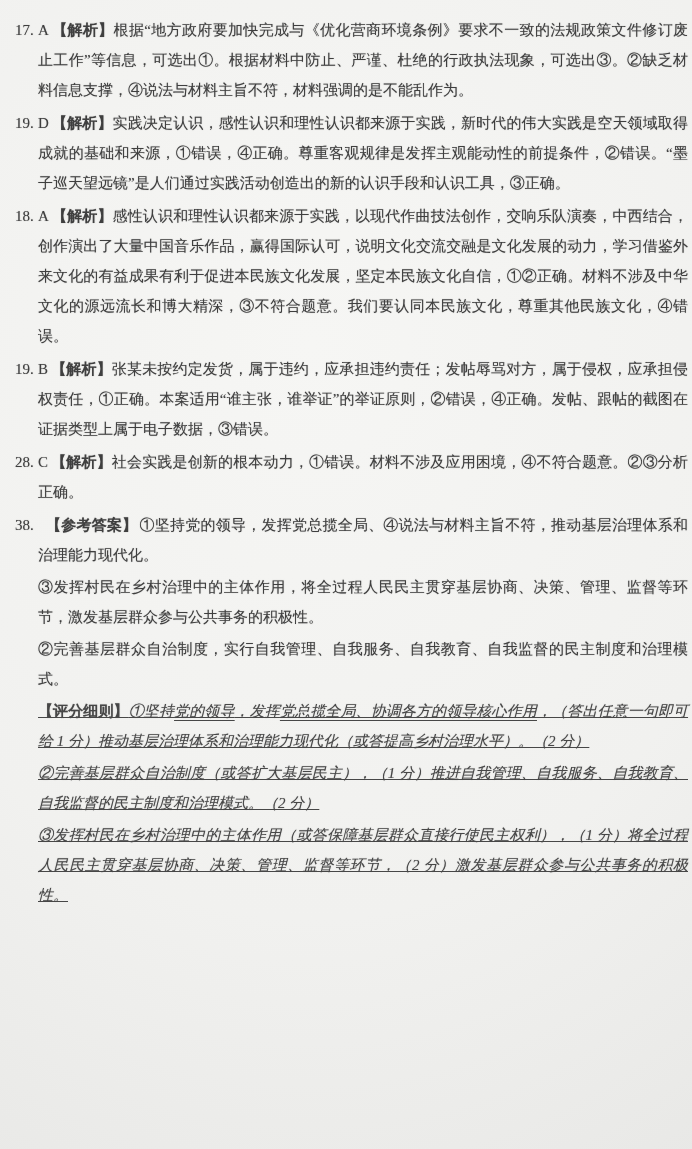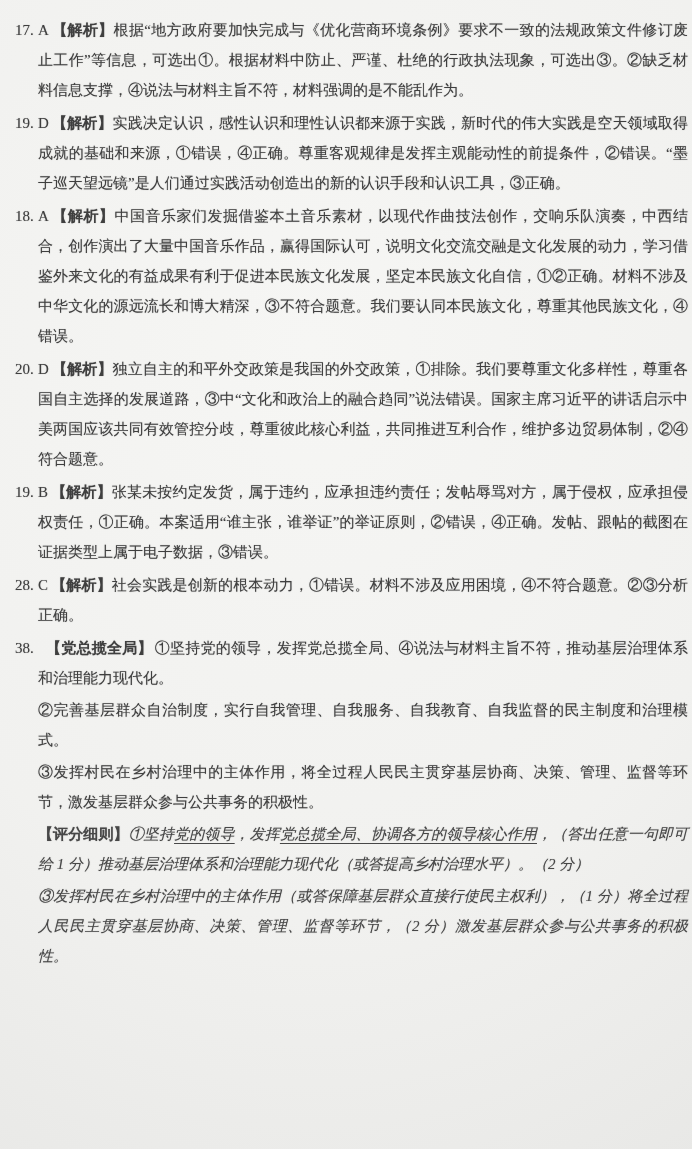--- a/index.html
+++ b/index.html
@@ -15,65 +15,62 @@
     filter:blur(0.25px);
     overflow:hidden;
   }
   .item{display:flex;margin-bottom:3px;}
   .num{flex:0 0 23px;white-space:nowrap;}
   .ibody{flex:1;}
   .tag{font-family:"Liberation Sans","DejaVu Sans",sans-serif;font-weight:700;}
   .opt{margin-right:3px;}
   .p{margin:0 0 2px 0;}
   .tag38{margin-left:8px;margin-right:2px;}
-  .rubric{font-style:italic;color:#474747;}
+  .rubric{font-style:italic;color:#474747;text-decoration:underline;}
   .rubric .tag{font-style:normal;}
   .u{text-decoration:underline;text-underline-offset:4px;}
 </style>
 </head>
 <body>
 
 <div class="page">
 
   <div class="item">
     <span class="num">17.</span>
     <div class="ibody"><span class="opt">A</span><span class="tag">【解析】</span><span>根据“地方政府要加快完成与《优化营商环境条例》要求不一致的法规政策文件修订废止工作”等信息，可选出①。根据材料中防止、严谨、杜绝的行政执法现象，可选出③。②缺乏材料信息支撑，④说法与材料主旨不符，材料强调的是不能乱作为。</span></div>
   </div>
 
   <div class="item">
     <span class="num">19.</span>
     <div class="ibody"><span class="opt">D</span><span class="tag">【解析】</span><span>实践决定认识，感性认识和理性认识都来源于实践，新时代的伟大实践是空天领域取得成就的基础和来源，①错误，④正确。尊重客观规律是发挥主观能动性的前提条件，②错误。“墨子巡天望远镜”是人们通过实践活动创造出的新的认识手段和认识工具，③正确。</span></div>
   </div>
 
   <div class="item">
     <span class="num">18.</span>
-    <div class="ibody"><span class="opt">A</span><span class="tag">【解析】</span><span>中国音乐家们发掘借鉴本土音乐素材，以现代作曲技法创作，交响乐队演奏，中西结合，创作演出了大量中国音乐作品，赢得国际认可，说明文化交流交融是文化发展的动力，学习借鉴外来文化的有益成果有利于促进本民族文化发展，坚定本民族文化自信，①②正确。材料不涉及中华文化的源远流长和博大精深，③不符合题意。我们要认同本民族文化，尊重其他民族文化，④错误。</span></div>
+    <div class="ibody"><span class="opt">A</span><span class="tag">【解析】</span><span>感性认识和理性认识都来源于实践，以现代作曲技法创作，交响乐队演奏，中西结合，创作演出了大量中国音乐作品，赢得国际认可，说明文化交流交融是文化发展的动力，学习借鉴外来文化的有益成果有利于促进本民族文化发展，坚定本民族文化自信，①②正确。材料不涉及中华文化的源远流长和博大精深，③不符合题意。我们要认同本民族文化，尊重其他民族文化，④错误。</span></div>
   </div>
 
-  <div class="item">
-    <span class="num">20.</span>
-    <div class="ibody"><span class="opt">D</span><span class="tag">【解析】</span><span>独立自主的和平外交政策是我国的外交政策，①排除。我们要尊重文化多样性，尊重各国自主选择的发展道路，③中“文化和政治上的融合趋同”说法错误。国家主席习近平的讲话启示中美两国应该共同有效管控分歧，尊重彼此核心利益，共同推进互利合作，维护多边贸易体制，②④符合题意。</span></div>
-  </div>
 
 
   <div class="item">
     <span class="num">19.</span>
     <div class="ibody"><span class="opt">B</span><span class="tag">【解析】</span><span>张某未按约定发货，属于违约，应承担违约责任；发帖辱骂对方，属于侵权，应承担侵权责任，①正确。本案适用“谁主张，谁举证”的举证原则，②错误，④正确。发帖、跟帖的截图在证据类型上属于电子数据，③错误。</span></div>
   </div>
 
   <div class="item">
     <span class="num">28.</span>
     <div class="ibody"><span class="opt">C</span><span class="tag">【解析】</span><span>社会实践是创新的根本动力，①错误。材料不涉及应用困境，④不符合题意。②③分析正确。</span></div>
   </div>
 
   <div class="item">
     <span class="num">38.</span>
     <div class="ibody">
-      <p class="p"><span class="tag tag38">【党总揽全局】</span><span>①坚持党的领导，发挥党总揽全局、④说法与材料主旨不符，推动基层治理体系和治理能力现代化。</span></p>
+      <p class="p"><span class="tag tag38">【参考答案】</span><span>①坚持党的领导，发挥党总揽全局、④说法与材料主旨不符，推动基层治理体系和治理能力现代化。</span></p>
+      <p class="p">③发挥村民在乡村治理中的主体作用，将全过程人民民主贯穿基层协商、决策、管理、监督等环节，激发基层群众参与公共事务的积极性。</p>
       <p class="p">②完善基层群众自治制度，实行自我管理、自我服务、自我教育、自我监督的民主制度和治理模式。</p>
-      <p class="p">③发挥村民在乡村治理中的主体作用，将全过程人民民主贯穿基层协商、决策、管理、监督等环节，激发基层群众参与公共事务的积极性。</p>
       <p class="p rubric"><span class="tag">【评分细则】</span><span><span>①坚持</span><span class="u">党的领导</span><span>，发挥</span><span class="u">党总揽全局、协调各方的领导核心作用</span><span>，（答出任意一句即可给 1 分）推动基层治理体系和治理能力现代化（或答提高乡村治理水平）。（2 分）</span></span></p>
+      <p class="p rubric"><span>②完善基层群众自治制度（或答扩大基层民主），（1 分）推进自我管理、自我服务、自我教育、自我监督的民主制度和治理模式。（2 分）</span></p>
       <p class="p rubric"><span>③发挥村民在乡村治理中的主体作用（或答保障基层群众直接行使民主权利），（1 分）将全过程人民民主贯穿基层协商、决策、管理、监督等环节，（2 分）激发基层群众参与公共事务的积极性。</span></p>
 
     </div>
   </div>
 
 </div>
 
 </body></html>

